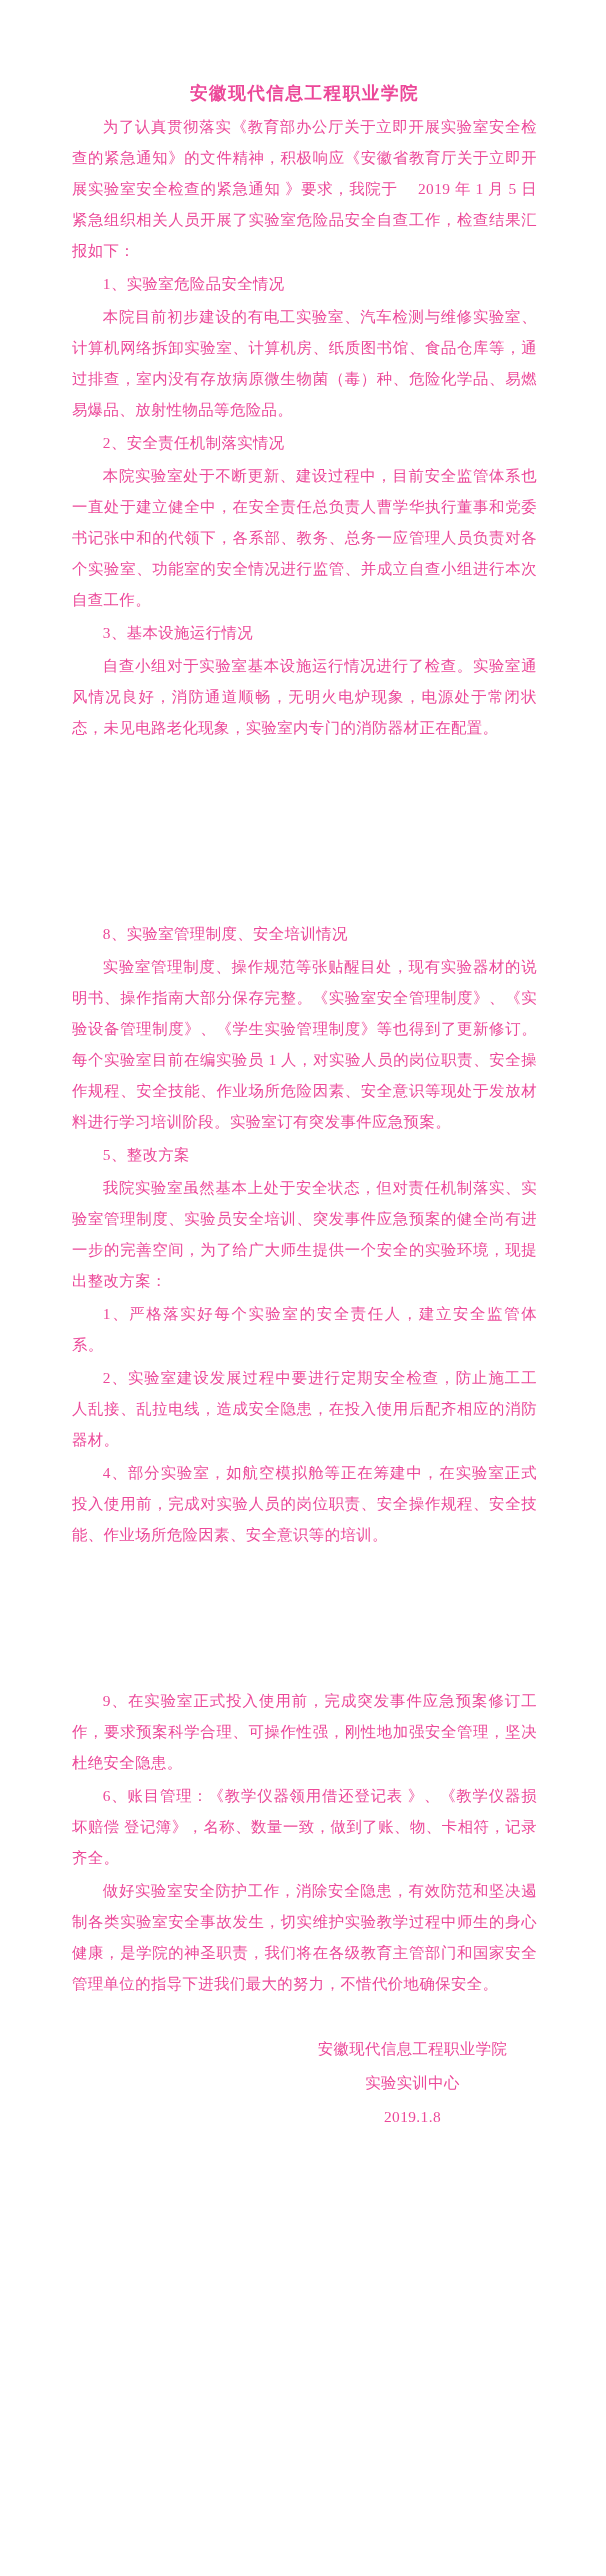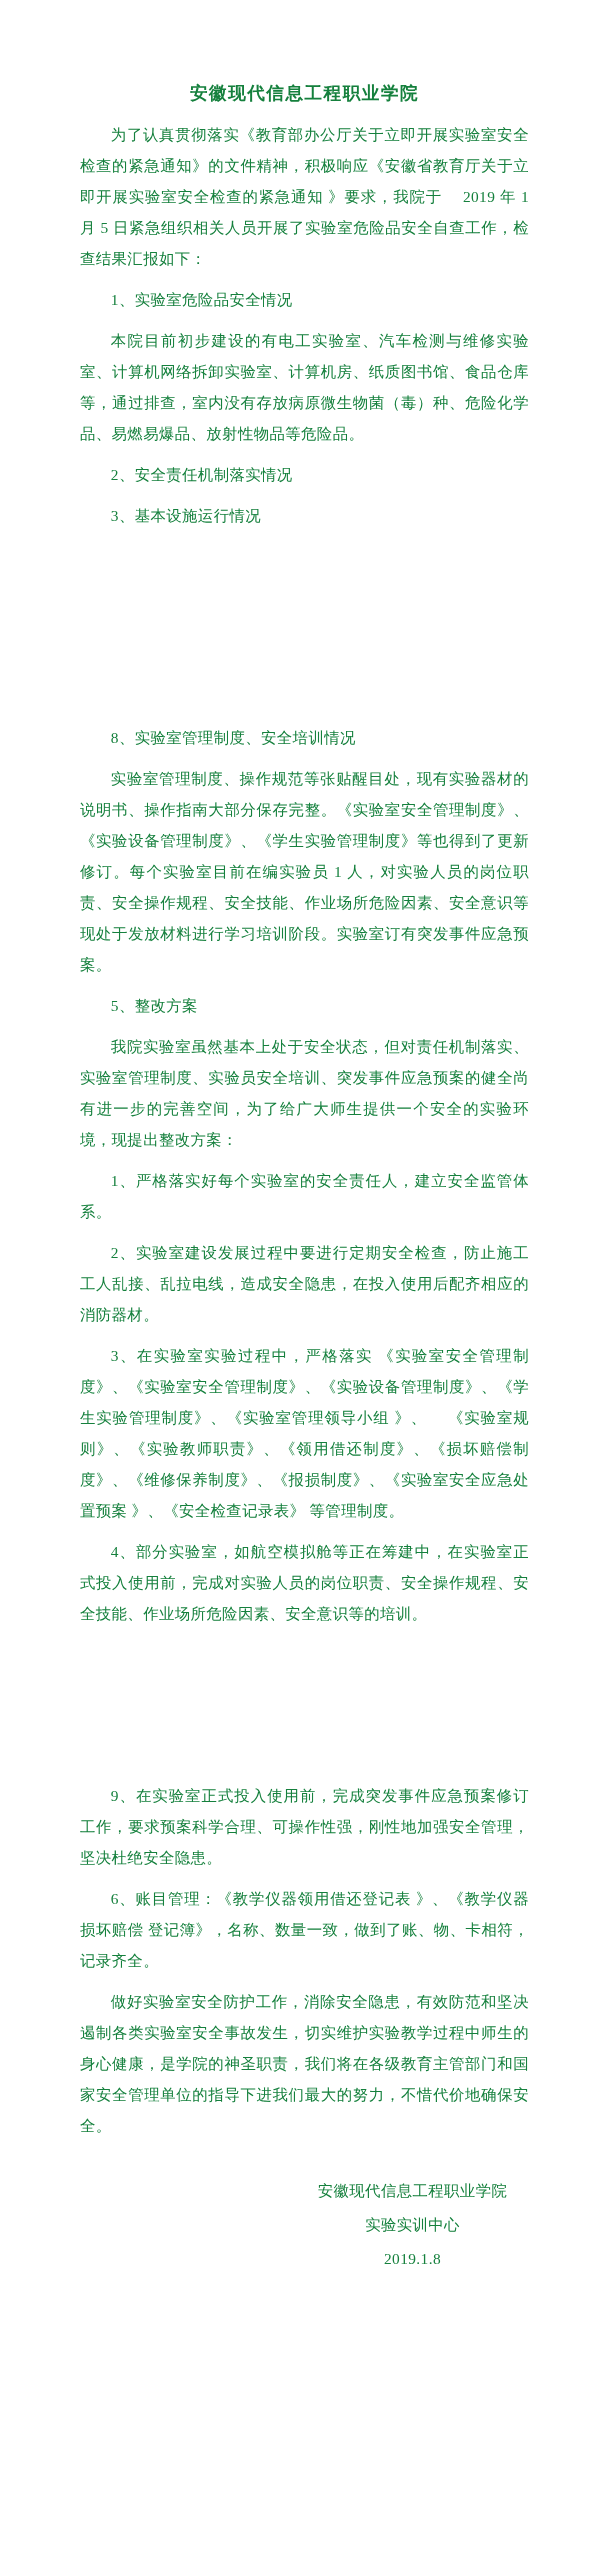--- a/index.html
+++ b/index.html
@@ -10,33 +10,33 @@
   .page {
     position: relative;
     width: 607px;
     min-height: 2576px;
     box-sizing: border-box;
     background: #ffffff;
     padding: 78px 68px 29px 70px;
     font-family: "Liberation Serif", "DejaVu Serif", serif;
     font-size: 15.4px;
     line-height: 31px;
-    color: #15803d;
+    color: #ec4899;
     letter-spacing: 0.4px;
   }
   .title {
     margin: 0;
     text-align: center;
     font-size: 17.6px;
     font-weight: bold;
     line-height: 31px;
     letter-spacing: 1.5px;
   }
   p.para {
-    margin: 10px;
+    margin: 2px;
     text-indent: 2em;
     text-align: justify;
   }
   .intro {
     margin-top: 7.3px;
   }
   .gap-1 { height: 171px; }
   .gap-2 { height: 131px; }
   .closing { margin-top: 33px; }
   .signature {
@@ -53,34 +53,35 @@
 <div class="page">
 
   <p class="title">安徽现代信息工程职业学院</p>
 
   <p class="para intro">为了认真贯彻落实《教育部办公厅关于立即开展实验室安全检查的紧急通知》的文件精神，积极响应《安徽省教育厅关于立即开展实验室安全检查的紧急通知 》要求，我院于　 2019 年 1 月 5 日紧急组织相关人员开展了实验室危险品安全自查工作，检查结果汇报如下：</p>
 
   <p class="para">1、实验室危险品安全情况</p>
   <p class="para">本院目前初步建设的有电工实验室、汽车检测与维修实验室、计算机网络拆卸实验室、计算机房、纸质图书馆、食品仓库等，通过排查，室内没有存放病原微生物菌（毒）种、危险化学品、易燃易爆品、放射性物品等危险品。</p>
 
   <p class="para">2、安全责任机制落实情况</p>
+  <p class="para">本院实验室处于不断更新、建设过程中，目前安全监管体系也一直处于建立健全中，在安全责任总负责人曹学华执行董事和党委书记张中和的代领下，各系部、教务、总务一应管理人员负责对各个实验室、功能室的安全情况进行监管、并成立自查小组进行本次自查工作。</p>
 
   <p class="para">3、基本设施运行情况</p>
+  <p class="para">自查小组对于实验室基本设施运行情况进行了检查。实验室通风情况良好，消防通道顺畅，无明火电炉现象，电源处于常闭状态，未见电路老化现象，实验室内专门的消防器材正在配置。</p>
 
   <div class="gap-1"></div>
 
   <p class="para">8、实验室管理制度、安全培训情况</p>
   <p class="para">实验室管理制度、操作规范等张贴醒目处，现有实验器材的说明书、操作指南大部分保存完整。《实验室安全管理制度》、《实验设备管理制度》、《学生实验管理制度》等也得到了更新修订。每个实验室目前在编实验员 1 人，对实验人员的岗位职责、安全操作规程、安全技能、作业场所危险因素、安全意识等现处于发放材料进行学习培训阶段。实验室订有突发事件应急预案。</p>
 
   <p class="para">5、整改方案</p>
   <p class="para">我院实验室虽然基本上处于安全状态，但对责任机制落实、实验室管理制度、实验员安全培训、突发事件应急预案的健全尚有进一步的完善空间，为了给广大师生提供一个安全的实验环境，现提出整改方案：</p>
 
   <p class="para">1、严格落实好每个实验室的安全责任人，建立安全监管体系。</p>
   <p class="para">2、实验室建设发展过程中要进行定期安全检查，防止施工工人乱接、乱拉电线，造成安全隐患，在投入使用后配齐相应的消防器材。</p>
-  <p class="para">3、在实验室实验过程中，严格落实 《实验室安全管理制度》、《实验室安全管理制度》、《实验设备管理制度》、《学生实验管理制度》、《实验室管理领导小组 》、　 《实验室规则》、《实验教师职责》、《领用借还制度》、《损坏赔偿制度》、《维修保养制度》、《报损制度》、《实验室安全应急处置预案 》、《安全检查记录表》 等管理制度。</p>
   <p class="para">4、部分实验室，如航空模拟舱等正在筹建中，在实验室正式投入使用前，完成对实验人员的岗位职责、安全操作规程、安全技能、作业场所危险因素、安全意识等的培训。</p>
 
   <div class="gap-2"></div>
 
   <p class="para">9、在实验室正式投入使用前，完成突发事件应急预案修订工作，要求预案科学合理、可操作性强，刚性地加强安全管理，坚决杜绝安全隐患。</p>
   <p class="para">6、账目管理：《教学仪器领用借还登记表 》、《教学仪器损坏赔偿 登记簿》，名称、数量一致，做到了账、物、卡相符，记录齐全。</p>
 
   <p class="para closing">做好实验室安全防护工作，消除安全隐患，有效防范和坚决遏制各类实验室安全事故发生，切实维护实验教学过程中师生的身心健康，是学院的神圣职责，我们将在各级教育主管部门和国家安全管理单位的指导下进我们最大的努力，不惜代价地确保安全。</p>
 
   <div class="signature">

